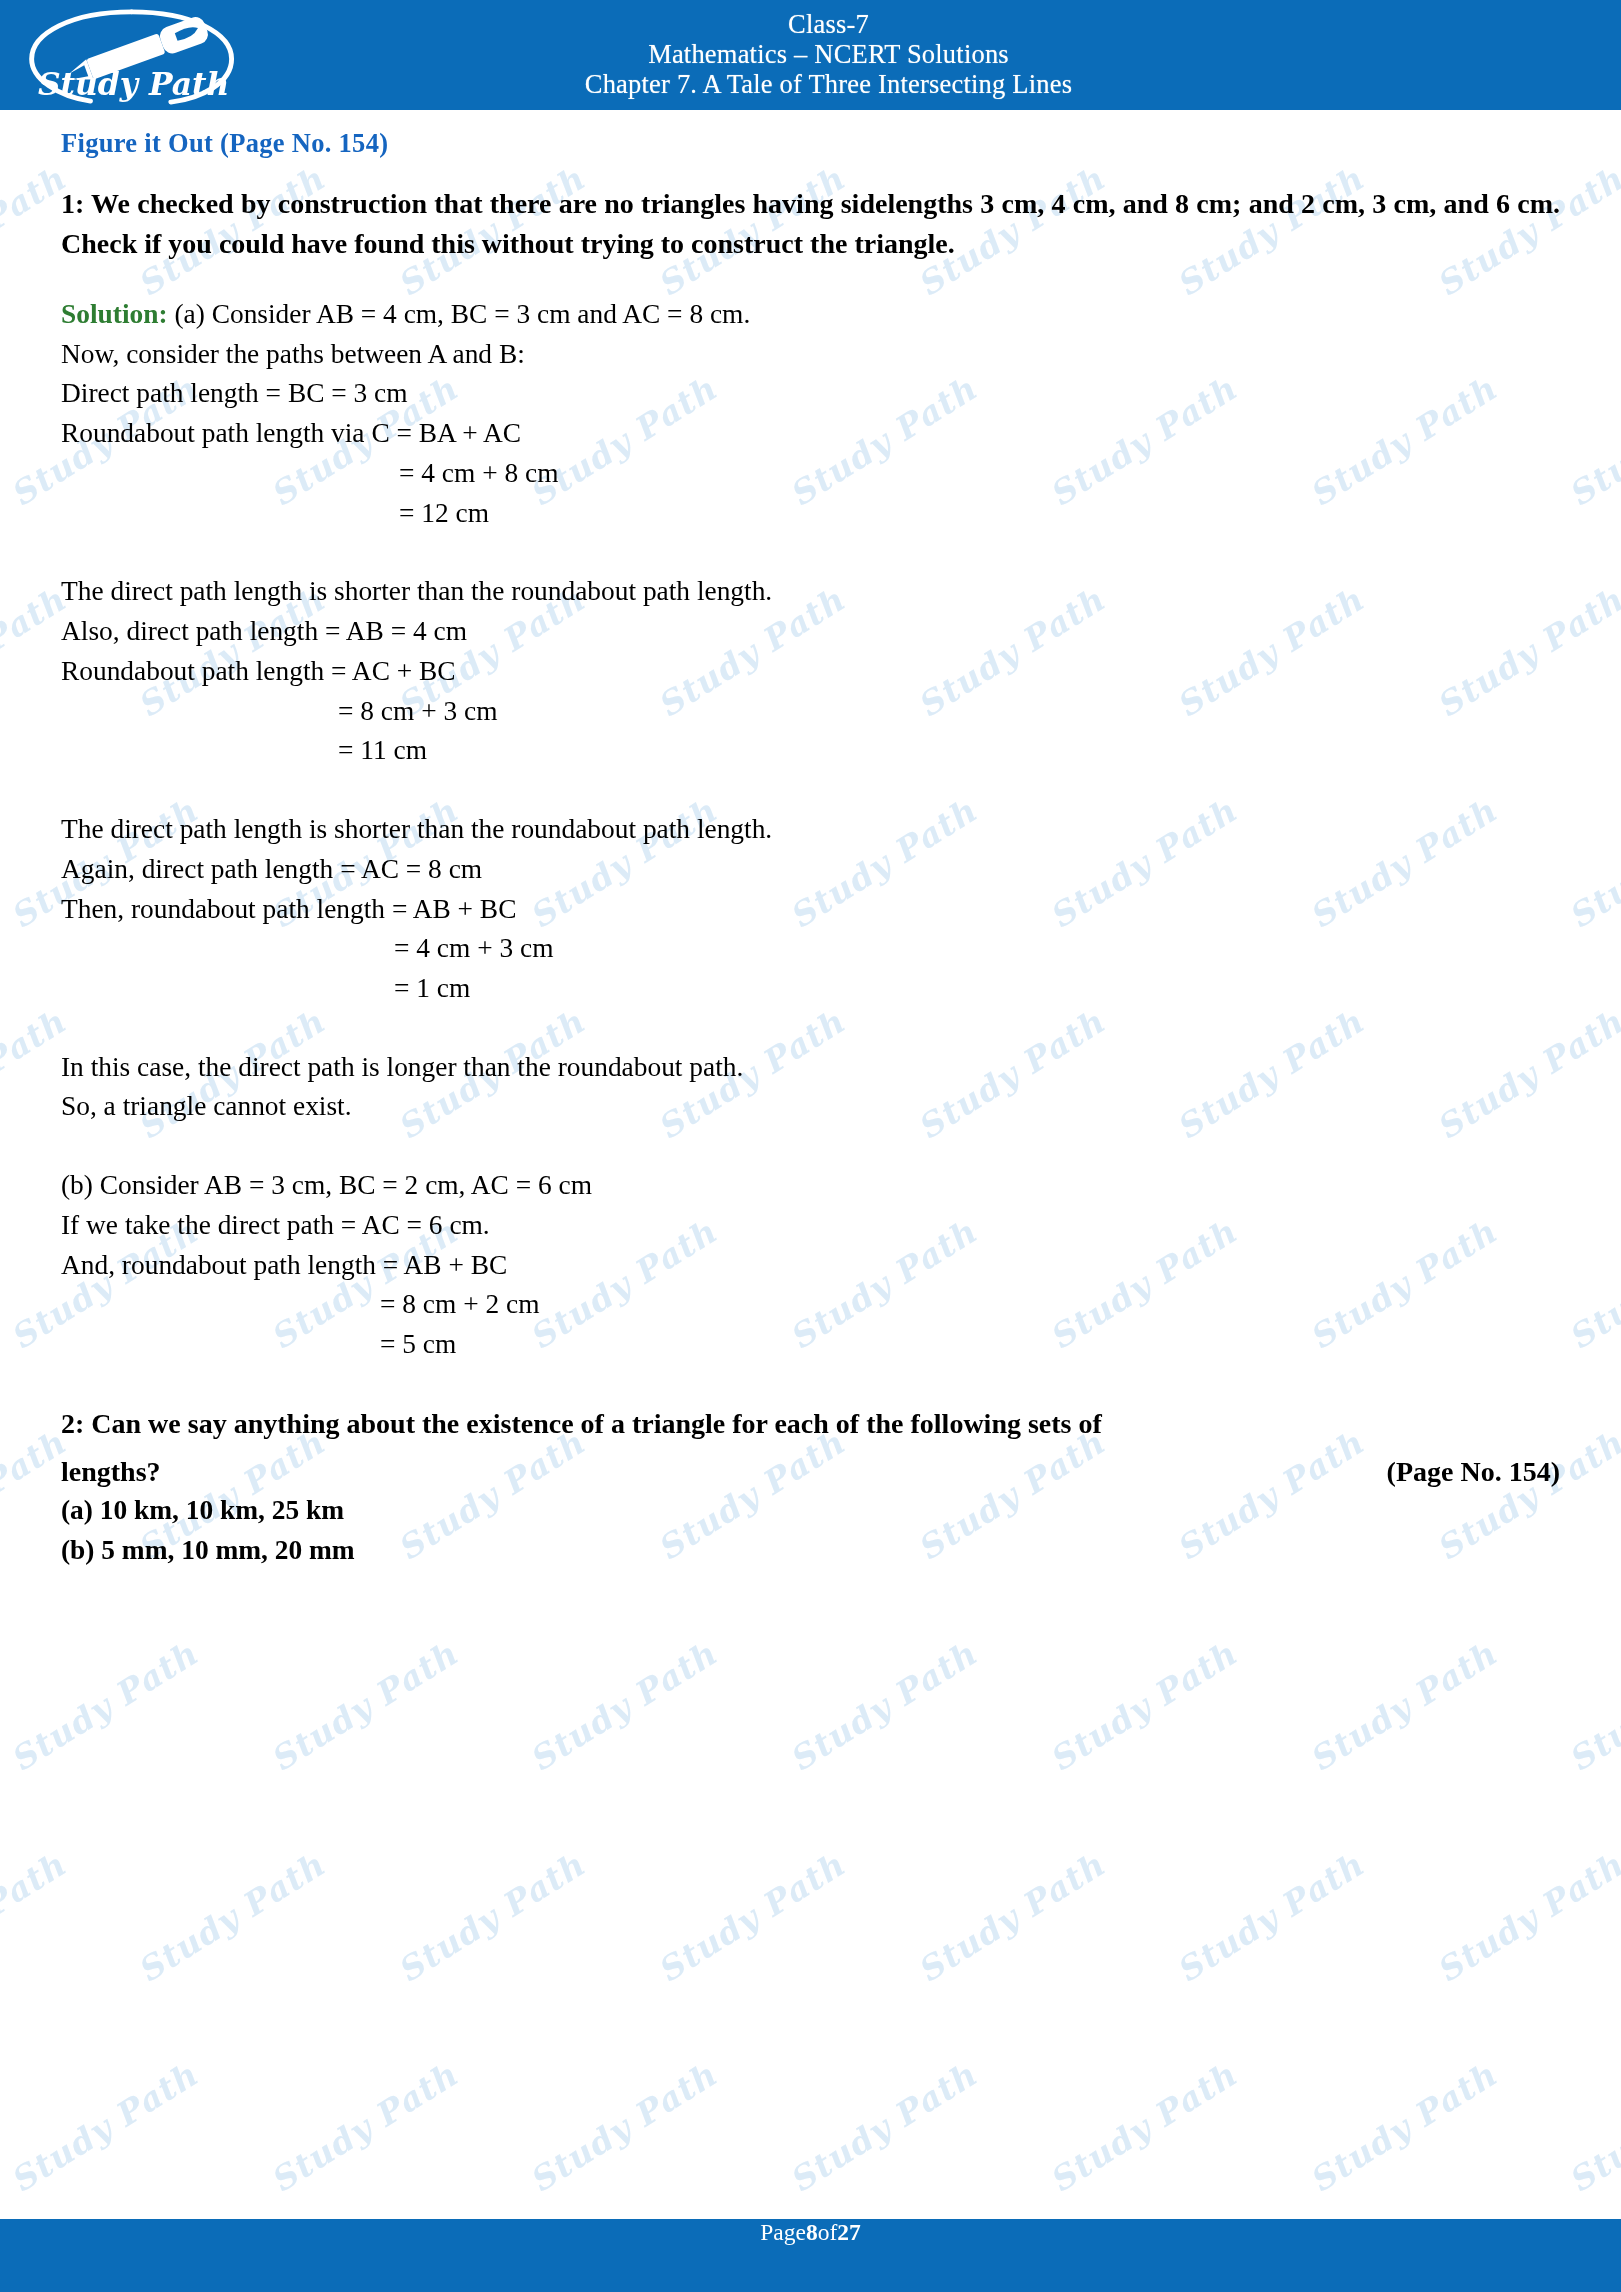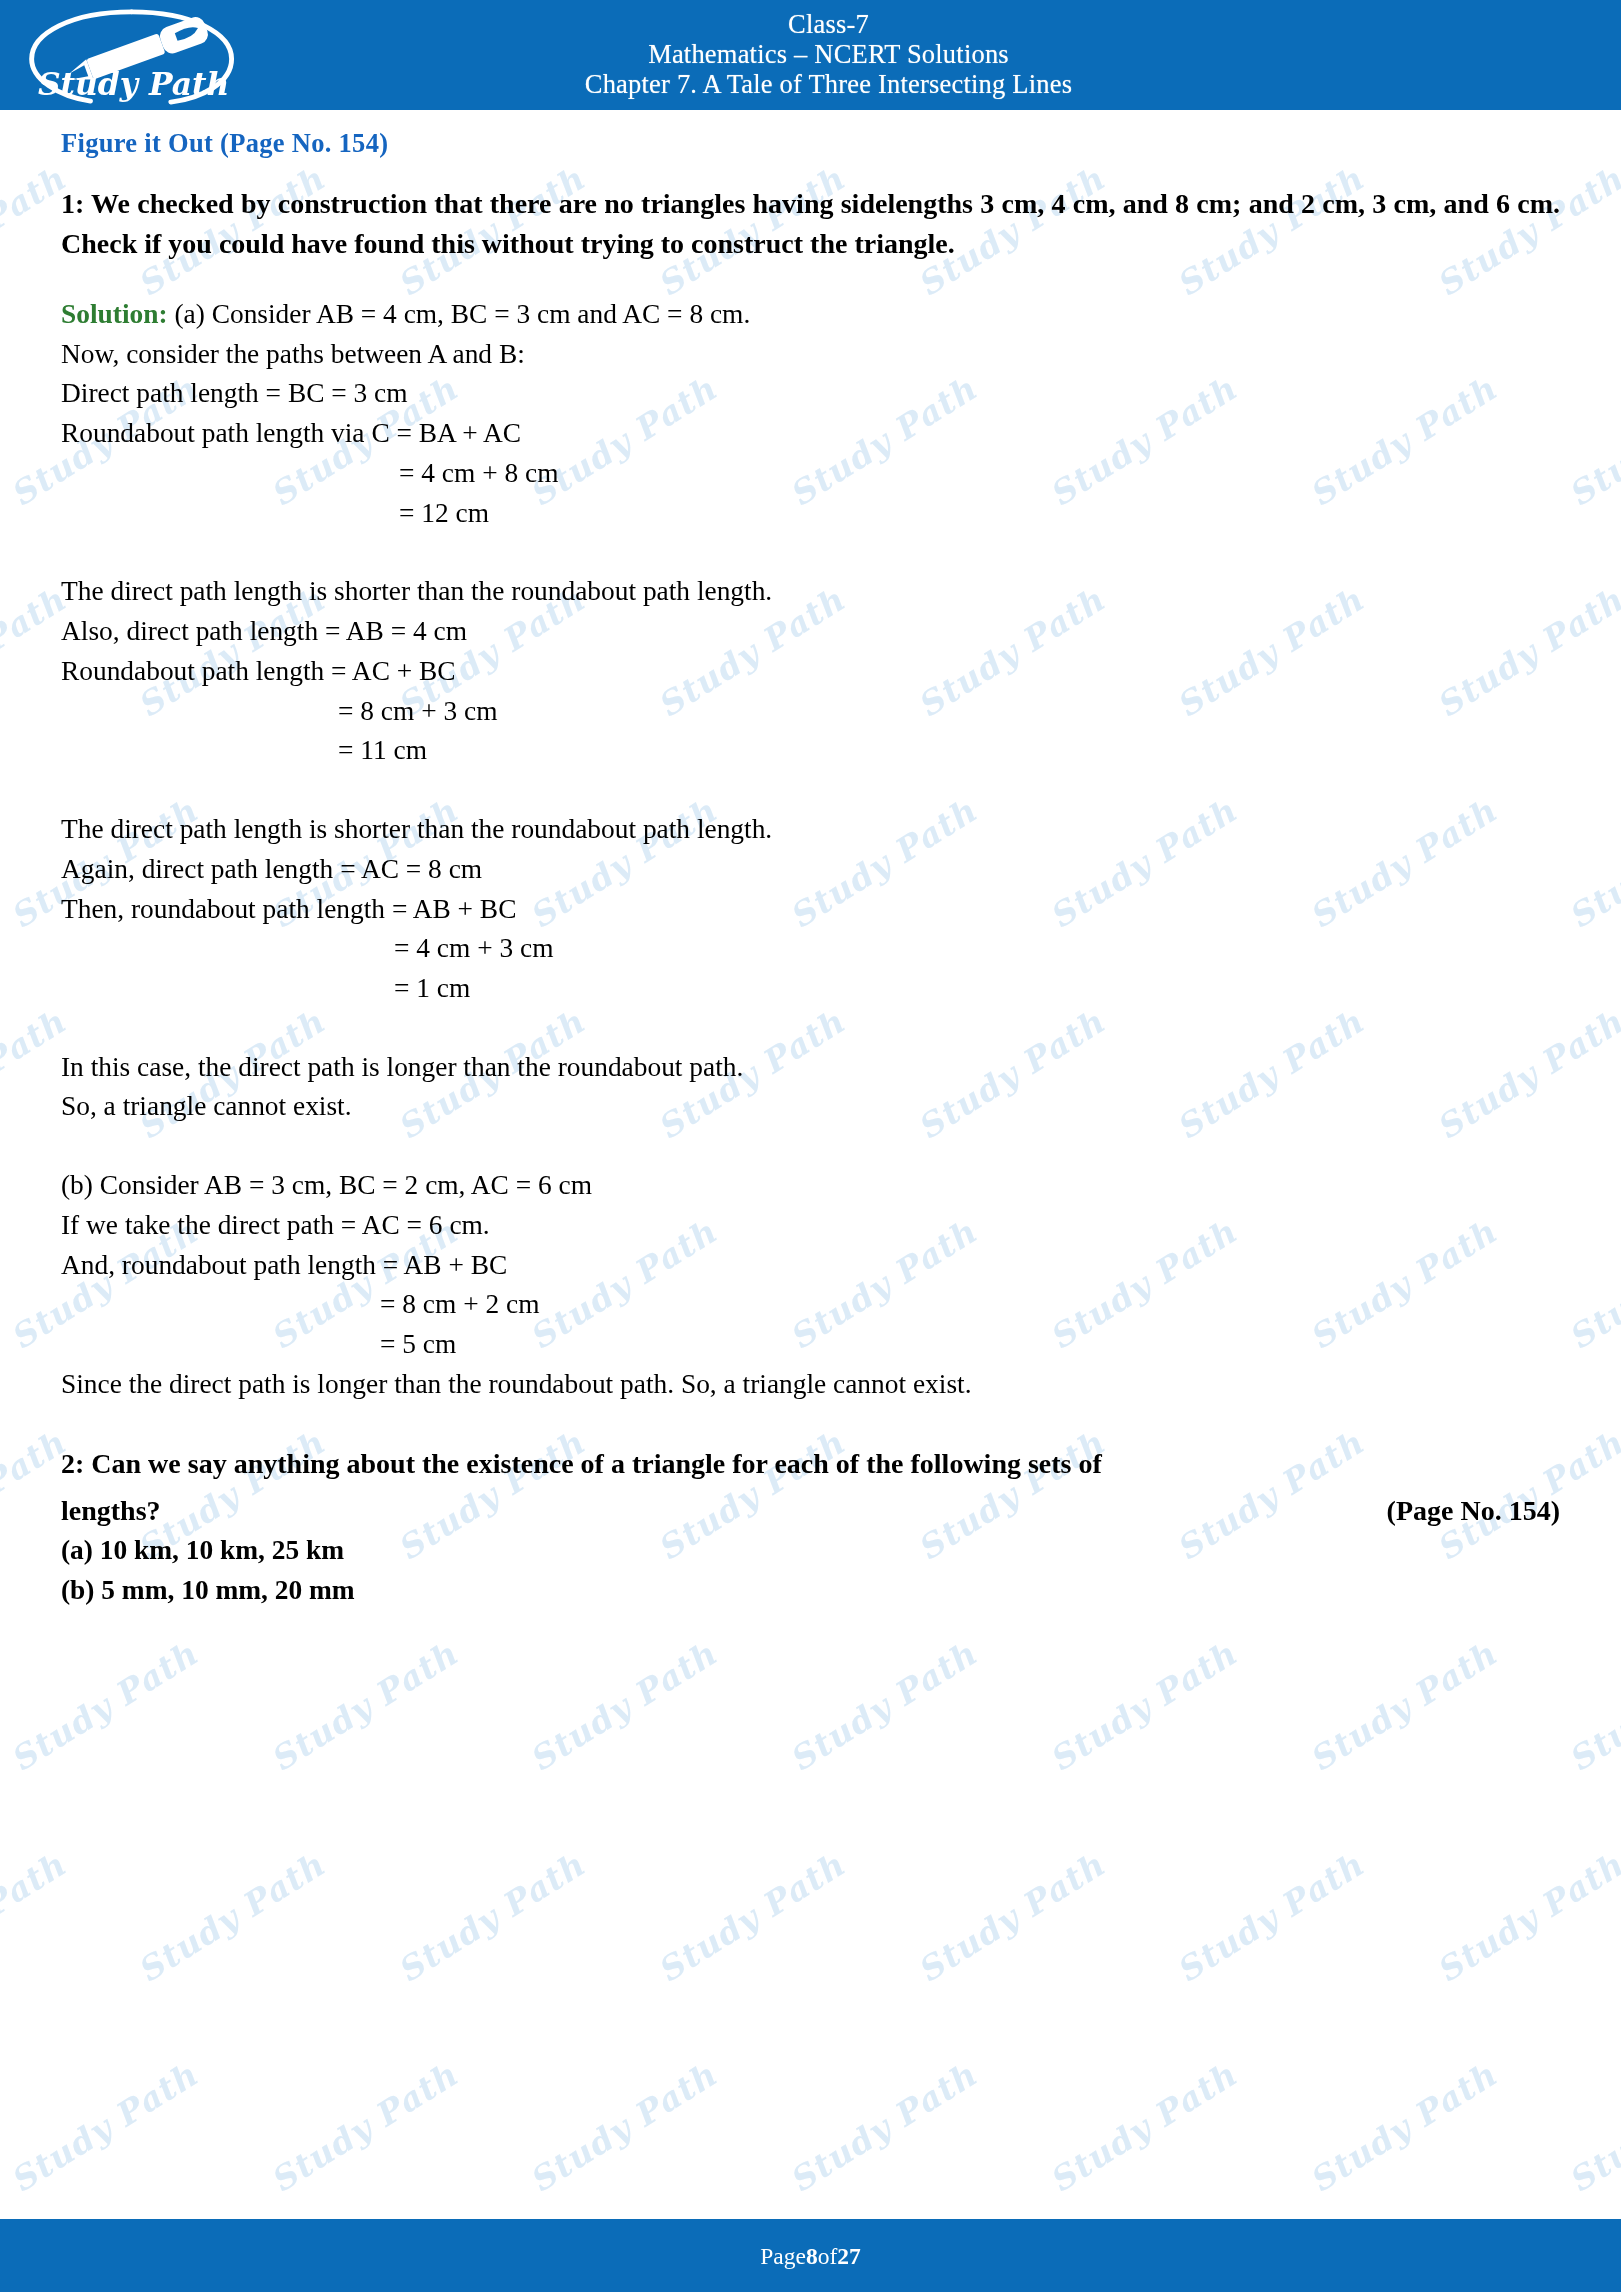--- a/index.html
+++ b/index.html
@@ -146,21 +146,20 @@
   }
 
   
   .footer {
     position: relative;
     z-index: 3;
     background: #0B6CB8;
     height: 74px;
     flex: 0 0 74px;
     display: flex;
-    align-items: center;
     justify-content: center;
     color: #ffffff;
     font-size: 23.5px;
     font-family: "Liberation Serif", serif;
   }
   .footer b { font-weight: 700; }
 </style>
 </head>
 <body>
 
@@ -232,21 +231,20 @@
     <p class="line">In this case, the direct path is longer than the roundabout path.</p>
     <p class="line">So, a triangle cannot exist.</p>
 
     <div class="gap-md"></div>
 
     <p class="line">(b) Consider AB = 3 cm, BC = 2 cm, AC = 6 cm</p>
     <p class="line">If we take the direct path = AC = 6 cm.</p>
     <p class="line">And, roundabout path length = AB + BC</p>
     <p class="line indent-d">= 8 cm + 2 cm</p>
     <p class="line indent-d">= 5 cm</p>
-    <p class="line">Since the direct path is longer than the roundabout path. So, a triangle cannot exist.</p>
 
     <div class="gap-md"></div>
 
     <p class="q" style="margin-bottom:8px">2: Can we say anything about the existence of a triangle for each of the following sets of</p>
     <div class="q-last-line-spread">
       <span>lengths?</span>
       <span>(Page No. 154)</span>
     </div>
     <p class="q opt">(a) 10 km, 10 km, 25 km</p>
     <p class="q opt">(b) 5 mm, 10 mm, 20 mm</p>

